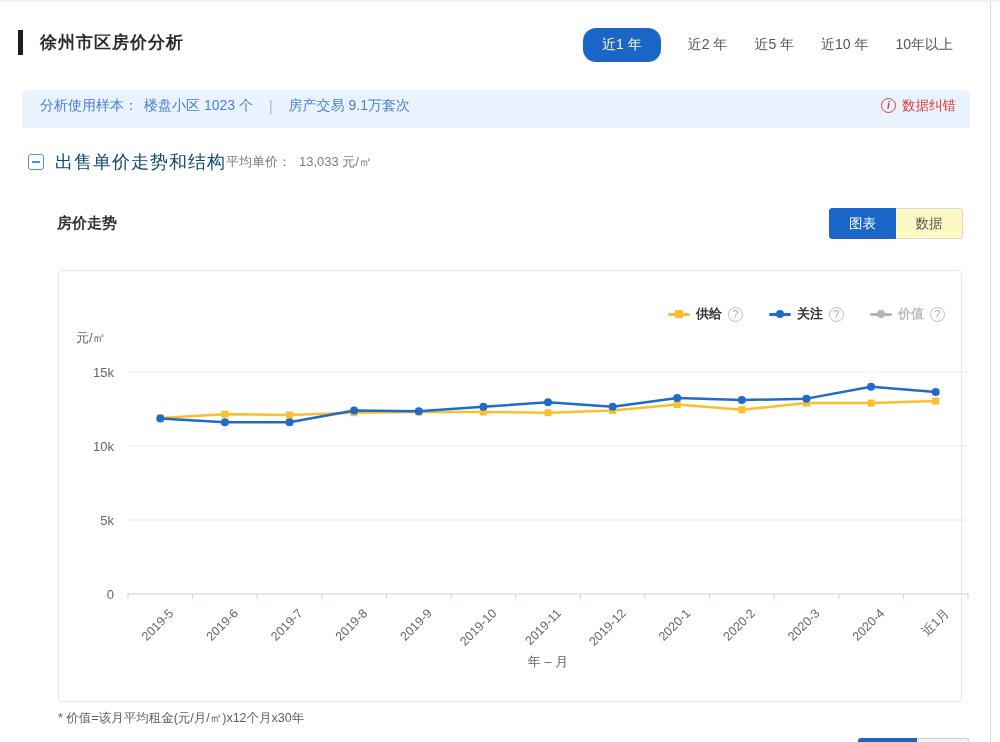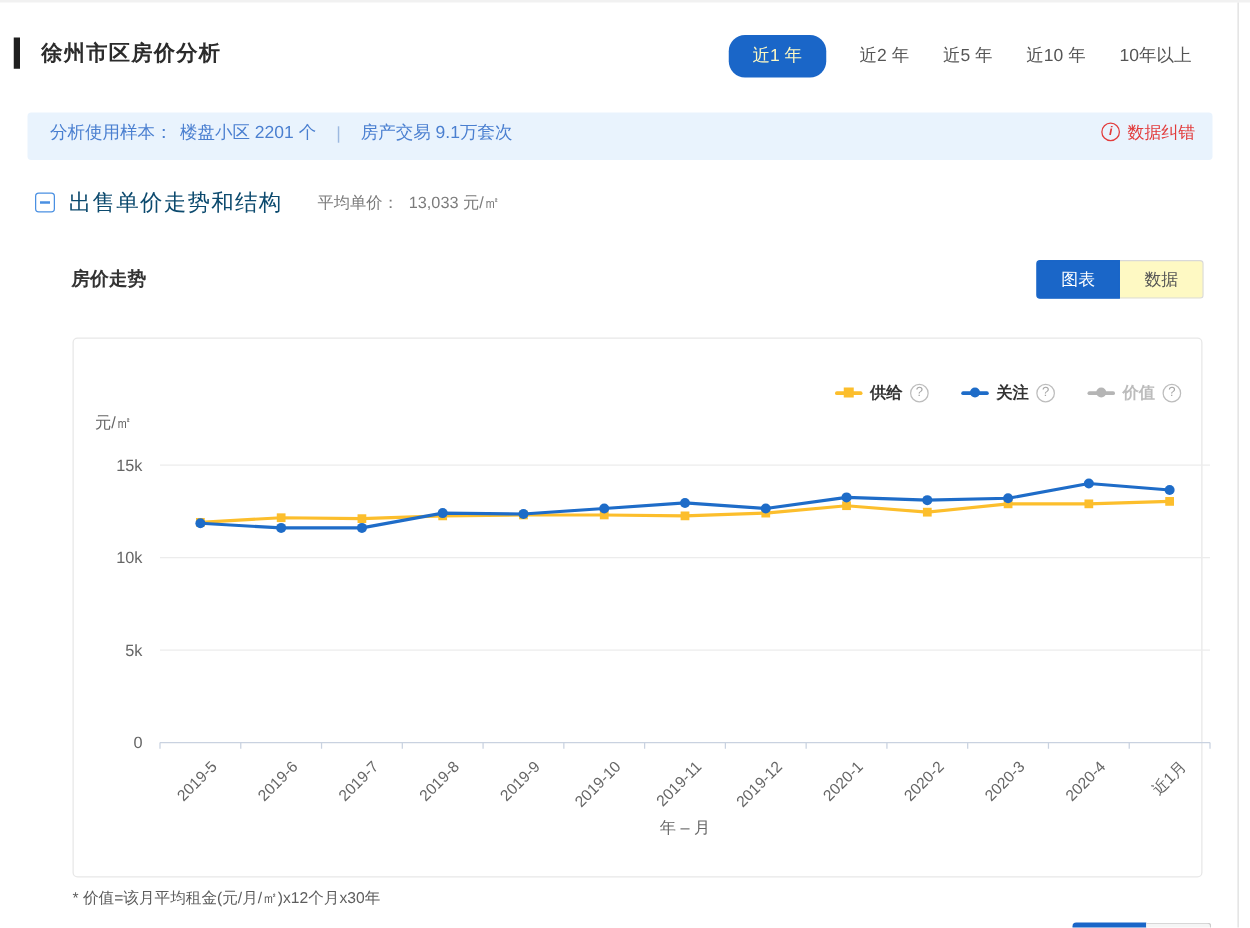--- a/index.html
+++ b/index.html
@@ -2,21 +2,21 @@
 <html style="--accent: #1a66c8;"><head>
 <meta charset="utf-8">
 <style>
   * { margin:0; padding:0; box-sizing:border-box; }
   html,body { width:1000px; height:742px; background:#fff; overflow:hidden; }
   body { font-family:"Liberation Sans","DejaVu Sans",sans-serif; color:#333; }
   .page { position:relative; width:1000px; height:742px; background:#fff; border-top:2px solid #f1f1f1; }
   .right-divider { position:absolute; left:990px; top:0; width:1px; height:742px; background:#ddd; }
 
   
-  .title-row { position:absolute; left:11px; top:28px; display:flex; align-items:center; }
+  .title-row { position:absolute; left:18px; top:28px; display:flex; align-items:center; }
   .title-accent { width:5px; height:25px; background:#1f1f1f; margin-right:17px; }
   h1.page-title { font-size:17px; font-weight:bold; color:#2b2b2b; letter-spacing:1px; }
   .tabs { position:absolute; left:583px; top:26px; display:flex; align-items:center; gap:27px; height:34px; }
   .tab { font-size:14px; color:#555; cursor:pointer; white-space:nowrap; }
   .tab.active { background:var(--accent); color:#fef9c3; border-radius:13px; padding:8px 19px; }
 
   
   .info-bar { position:absolute; left:22px; top:88px; width:948px; height:38px; background:#e9f3fd;
               border-radius:3px; display:flex; align-items:center; justify-content:space-between;
               padding:0 14px 7px 18px; font-size:14px; }
@@ -25,21 +25,21 @@
   .correction { display:flex; align-items:center; gap:6px; color:#e23b3b; font-size:13.5px; cursor:pointer; }
   .info-icon { display:inline-flex; align-items:center; justify-content:center; width:15px; height:15px;
                border:1.5px solid #e23b3b; border-radius:50%; font-size:10px; font-weight:bold;
                color:#e23b3b; font-style:italic; }
 
   
   .section-row { position:absolute; left:28px; top:148px; display:flex; align-items:center; }
   .collapse-box { width:16px; height:16px; border:1.5px solid #4a90e2; border-radius:3px; position:relative; cursor:pointer; }
   .collapse-box::after { content:""; position:absolute; left:3px; right:3px; top:6px; height:1.5px; background:#4a90e2; }
   .section-title { font-size:18px; font-weight:normal; color:#0c4a6e; margin-left:11px; letter-spacing:1px; }
-  .avg-price { margin-left:28px; font-size:13px; color:#7b7b7b; }
+  .avg-price { font-size:13px; color:#7b7b7b; }
   .avg-price .v { margin-left:8px; }
 
   
   .sub-row { position:absolute; left:57px; top:206px; width:906px; display:flex; align-items:center; justify-content:space-between; }
   .sub-title { font-size:15px; font-weight:bold; color:#333; }
   .view-toggle { display:flex; }
   .vt-btn { width:67px; height:31px; display:flex; align-items:center; justify-content:center;
             font-size:13.5px; cursor:pointer; }
   .vt-btn.active { background:var(--accent); color:#fff; border:1px solid var(--accent); border-radius:3px 0 0 3px; }
   .vt-btn.plain { background:#fef9c3; color:#555; border:1px solid #d9d9d9; border-left:none; border-radius:0 3px 3px 0; }
@@ -81,21 +81,21 @@
     <span class="tab active">近1 年</span>
     <span class="tab">近2 年</span>
     <span class="tab">近5 年</span>
     <span class="tab">近10 年</span>
     <span class="tab">10年以上</span>
   </nav>
 
   <div class="info-bar">
     <div class="info-left">
       <span>分析使用样本：</span>
-      <span>楼盘小区 2201 个</span>
+      <span>楼盘小区 1023 个</span>
       <span class="info-sep">|</span>
       <span>房产交易 9.1万套次</span>
     </div>
     <div class="correction">
       <span class="info-icon">i</span>
       <span>数据纠错</span>
     </div>
   </div>
 
   <div class="section-row">

